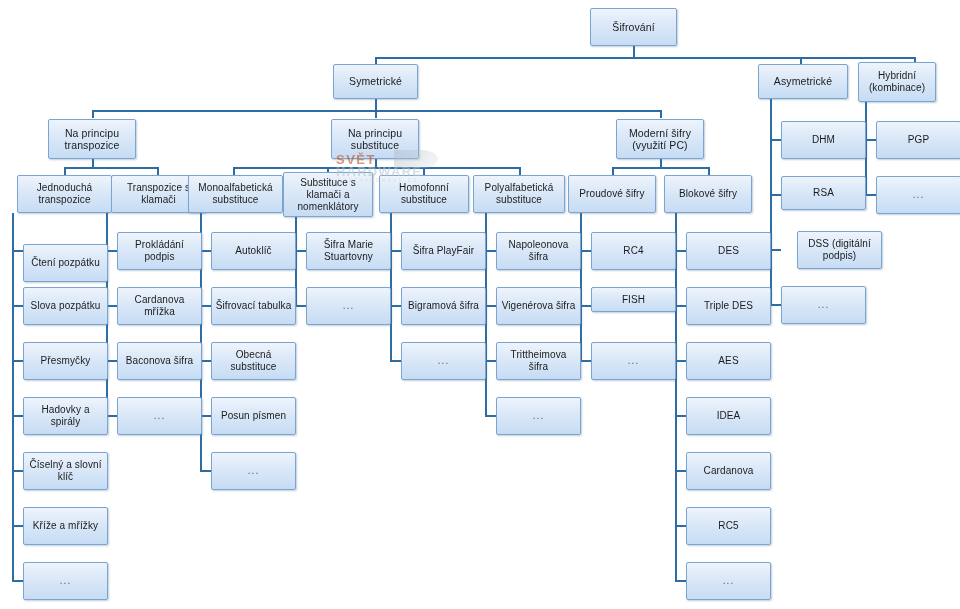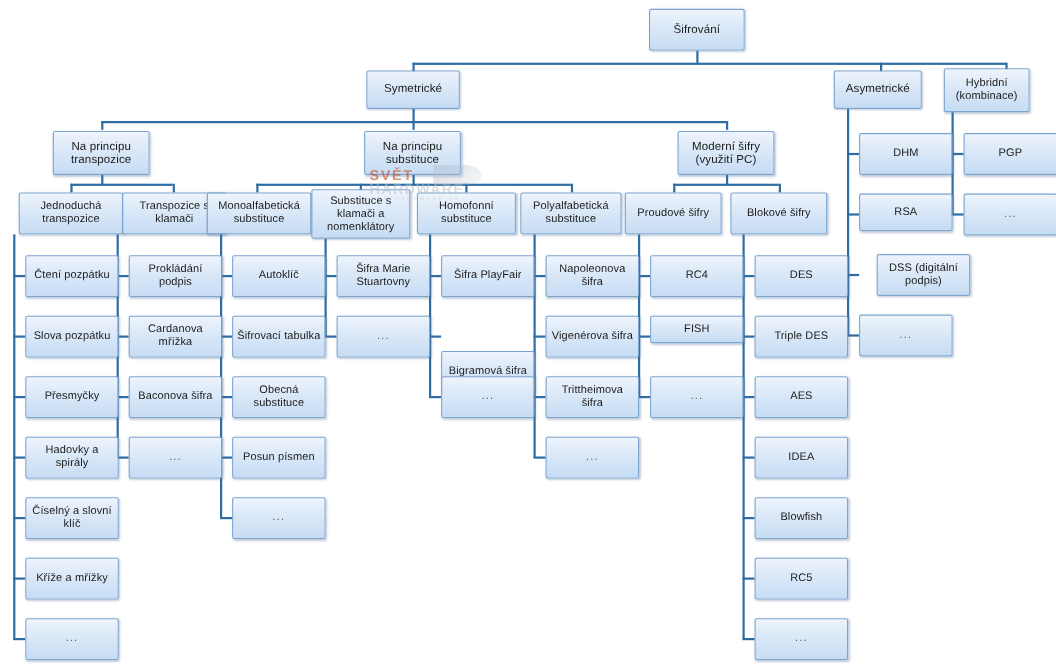--- a/index.html
+++ b/index.html
@@ -158,21 +158,21 @@
       <div class="ln h" style="left: 865px; top: 194px; width: 11px;"></div>
     </div>
 
   <div class="node" style="left:590px;top:8px;width:87px;height:38px;">
     <span>Šifrování</span>
   </div>
 
   <div class="node" style="left:333px;top:64px;width:85px;height:35px;">
     <span>Symetrické</span>
   </div>
-  <div class="node" style="left:758px;top:64px;width:80px;height:35px;">
+  <div class="node" style="left:758px;top:64px;width:90px;height:35px;">
     <span>Asymetrické</span>
   </div>
   <div class="node small" style="left:858px;top:62px;width:78px;height:40px;">
     <span>Hybridní (kombinace)</span>
   </div>
 
   <div class="node" style="left:48px;top:119px;width:88px;height:40px;">
     <span>Na principu transpozice</span>
   </div>
   <div class="node" style="left:331px;top:119px;width:88px;height:40px;">
@@ -201,21 +201,21 @@
     <span>Polyalfabetická substituce</span>
   </div>
   <div class="node small" style="left:568px;top:175px;width:88px;height:38px;">
     <span>Proudové šifry</span>
   </div>
   <div class="node small" style="left:664px;top:175px;width:88px;height:38px;">
     <span>Blokové šifry</span>
   </div>
 
   <div id="leaves">
-      <div class="node small" style="left: 23px; top: 232px; width: 85px; height: 38px;">
+      <div class="node small" style="left: 23px; top: 244px; width: 85px; height: 38px;">
         <span>Čtení pozpátku</span>
       </div>
       <div class="node small" style="left: 23px; top: 287px; width: 85px; height: 38px;">
         <span>Slova pozpátku</span>
       </div>
       <div class="node small" style="left: 23px; top: 342px; width: 85px; height: 38px;">
         <span>Přesmyčky</span>
       </div>
       <div class="node small" style="left: 23px; top: 397px; width: 85px; height: 38px;">
         <span>Hadovky a spirály</span>
@@ -258,21 +258,21 @@
       </div>
       <div class="node small" style="left: 306px; top: 232px; width: 85px; height: 38px;">
         <span>Šifra Marie Stuartovny</span>
       </div>
       <div class="node small dots" style="left: 306px; top: 287px; width: 85px; height: 38px;">
         <span>...</span>
       </div>
       <div class="node small" style="left: 401px; top: 232px; width: 85px; height: 38px;">
         <span>Šifra PlayFair</span>
       </div>
-      <div class="node small" style="left: 401px; top: 287px; width: 85px; height: 38px; margin-top: 32px;">
+      <div class="node small" style="left: 401px; top: 287px; width: 85px; height: 38px;">
         <span>Bigramová šifra</span>
       </div>
       <div class="node small dots" style="left: 401px; top: 342px; width: 85px; height: 38px;">
         <span>...</span>
       </div>
       <div class="node small" style="left: 496px; top: 232px; width: 85px; height: 38px;">
         <span>Napoleonova šifra</span>
       </div>
       <div class="node small" style="left: 496px; top: 287px; width: 85px; height: 38px;">
         <span>Vigenérova šifra</span>
@@ -298,21 +298,21 @@
       <div class="node small" style="left: 686px; top: 287px; width: 85px; height: 38px;">
         <span>Triple DES</span>
       </div>
       <div class="node small" style="left: 686px; top: 342px; width: 85px; height: 38px;">
         <span>AES</span>
       </div>
       <div class="node small" style="left: 686px; top: 397px; width: 85px; height: 38px;">
         <span>IDEA</span>
       </div>
       <div class="node small" style="left: 686px; top: 452px; width: 85px; height: 38px;">
-        <span>Blowfish</span>
+        <span>Cardanova</span>
       </div>
       <div class="node small" style="left: 686px; top: 507px; width: 85px; height: 38px;">
         <span>RC5</span>
       </div>
       <div class="node small dots" style="left: 686px; top: 562px; width: 85px; height: 38px;">
         <span>...</span>
       </div>
       <div class="node small" style="left: 781px; top: 121px; width: 85px; height: 38px;">
         <span>DHM</span>
       </div>

